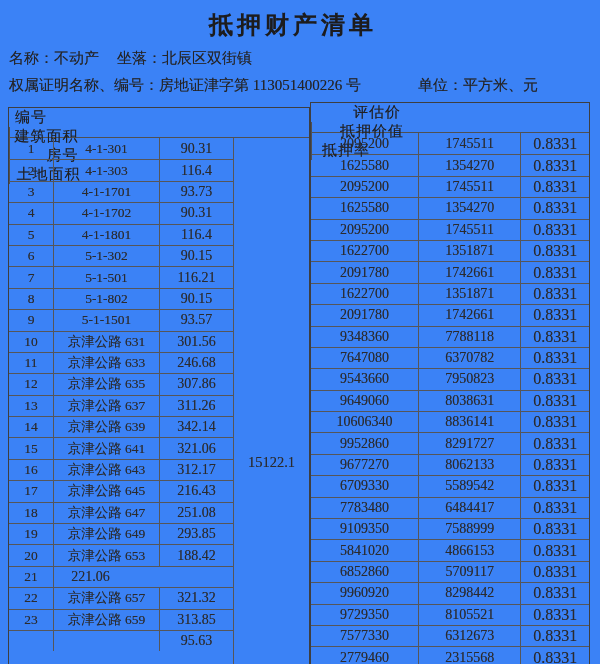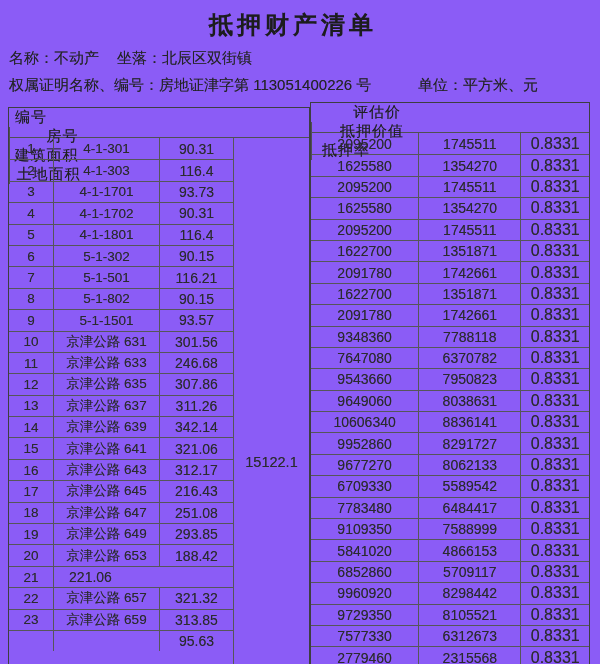--- a/index.html
+++ b/index.html
@@ -1,19 +1,19 @@
 <!DOCTYPE html>
 <html><head>
 <meta charset="utf-8">
 <style>
   html,body{margin:0;padding:0;background:#eef0f0;}
   .page{
     position:relative; width:600px; height:664px; overflow:hidden;
-    background:#8b5cf6; color:#2b2b2e;
-    font-family:Liberation Sans, sans-serif;
+    background:#3b82f6; color:#2b2b2e;
+    font-family:Liberation Serif, serif;
     text-shadow:0 0 .5px rgba(45,45,48,.55);
   }
   .title{
     position:absolute; top:9px; left:0; width:586px; text-align:center;
     font-size:24px; font-weight:700; letter-spacing:4px; color:#1c1c1e;
   }
   .info-line{position:absolute; left:9px; font-size:15px; white-space:nowrap; color:#242427;}
   .line1{top:49px;}
   .line2{top:76px;}
   .sp{display:inline-block; width:18px;}
@@ -59,22 +59,22 @@
     <span>权属证明名称、编号：</span><span>房地证津字第 113051400226 号</span>
   </div>
 
   <div class="unit">
     <span>单位：</span><span>平方米、元</span>
   </div>
 
   <div class="tbl ltable">
     <div class="thead">
       <div class="hc w-no">编号</div>
+      <div class="hc w-area">建筑面积</div>
       <div class="hc w-room">房号</div>
-      <div class="hc w-area">建筑面积</div>
       <div class="hc w-land">土地面积</div>
     </div>
     <div class="lbody">
       <div class="lrows">
           <div class="tr">
             <div class="td c-no">1</div>
             <div class="td c-room">4-1-301</div>
             <div class="td c-area">90.31</div>
           </div>
           <div class="tr">

